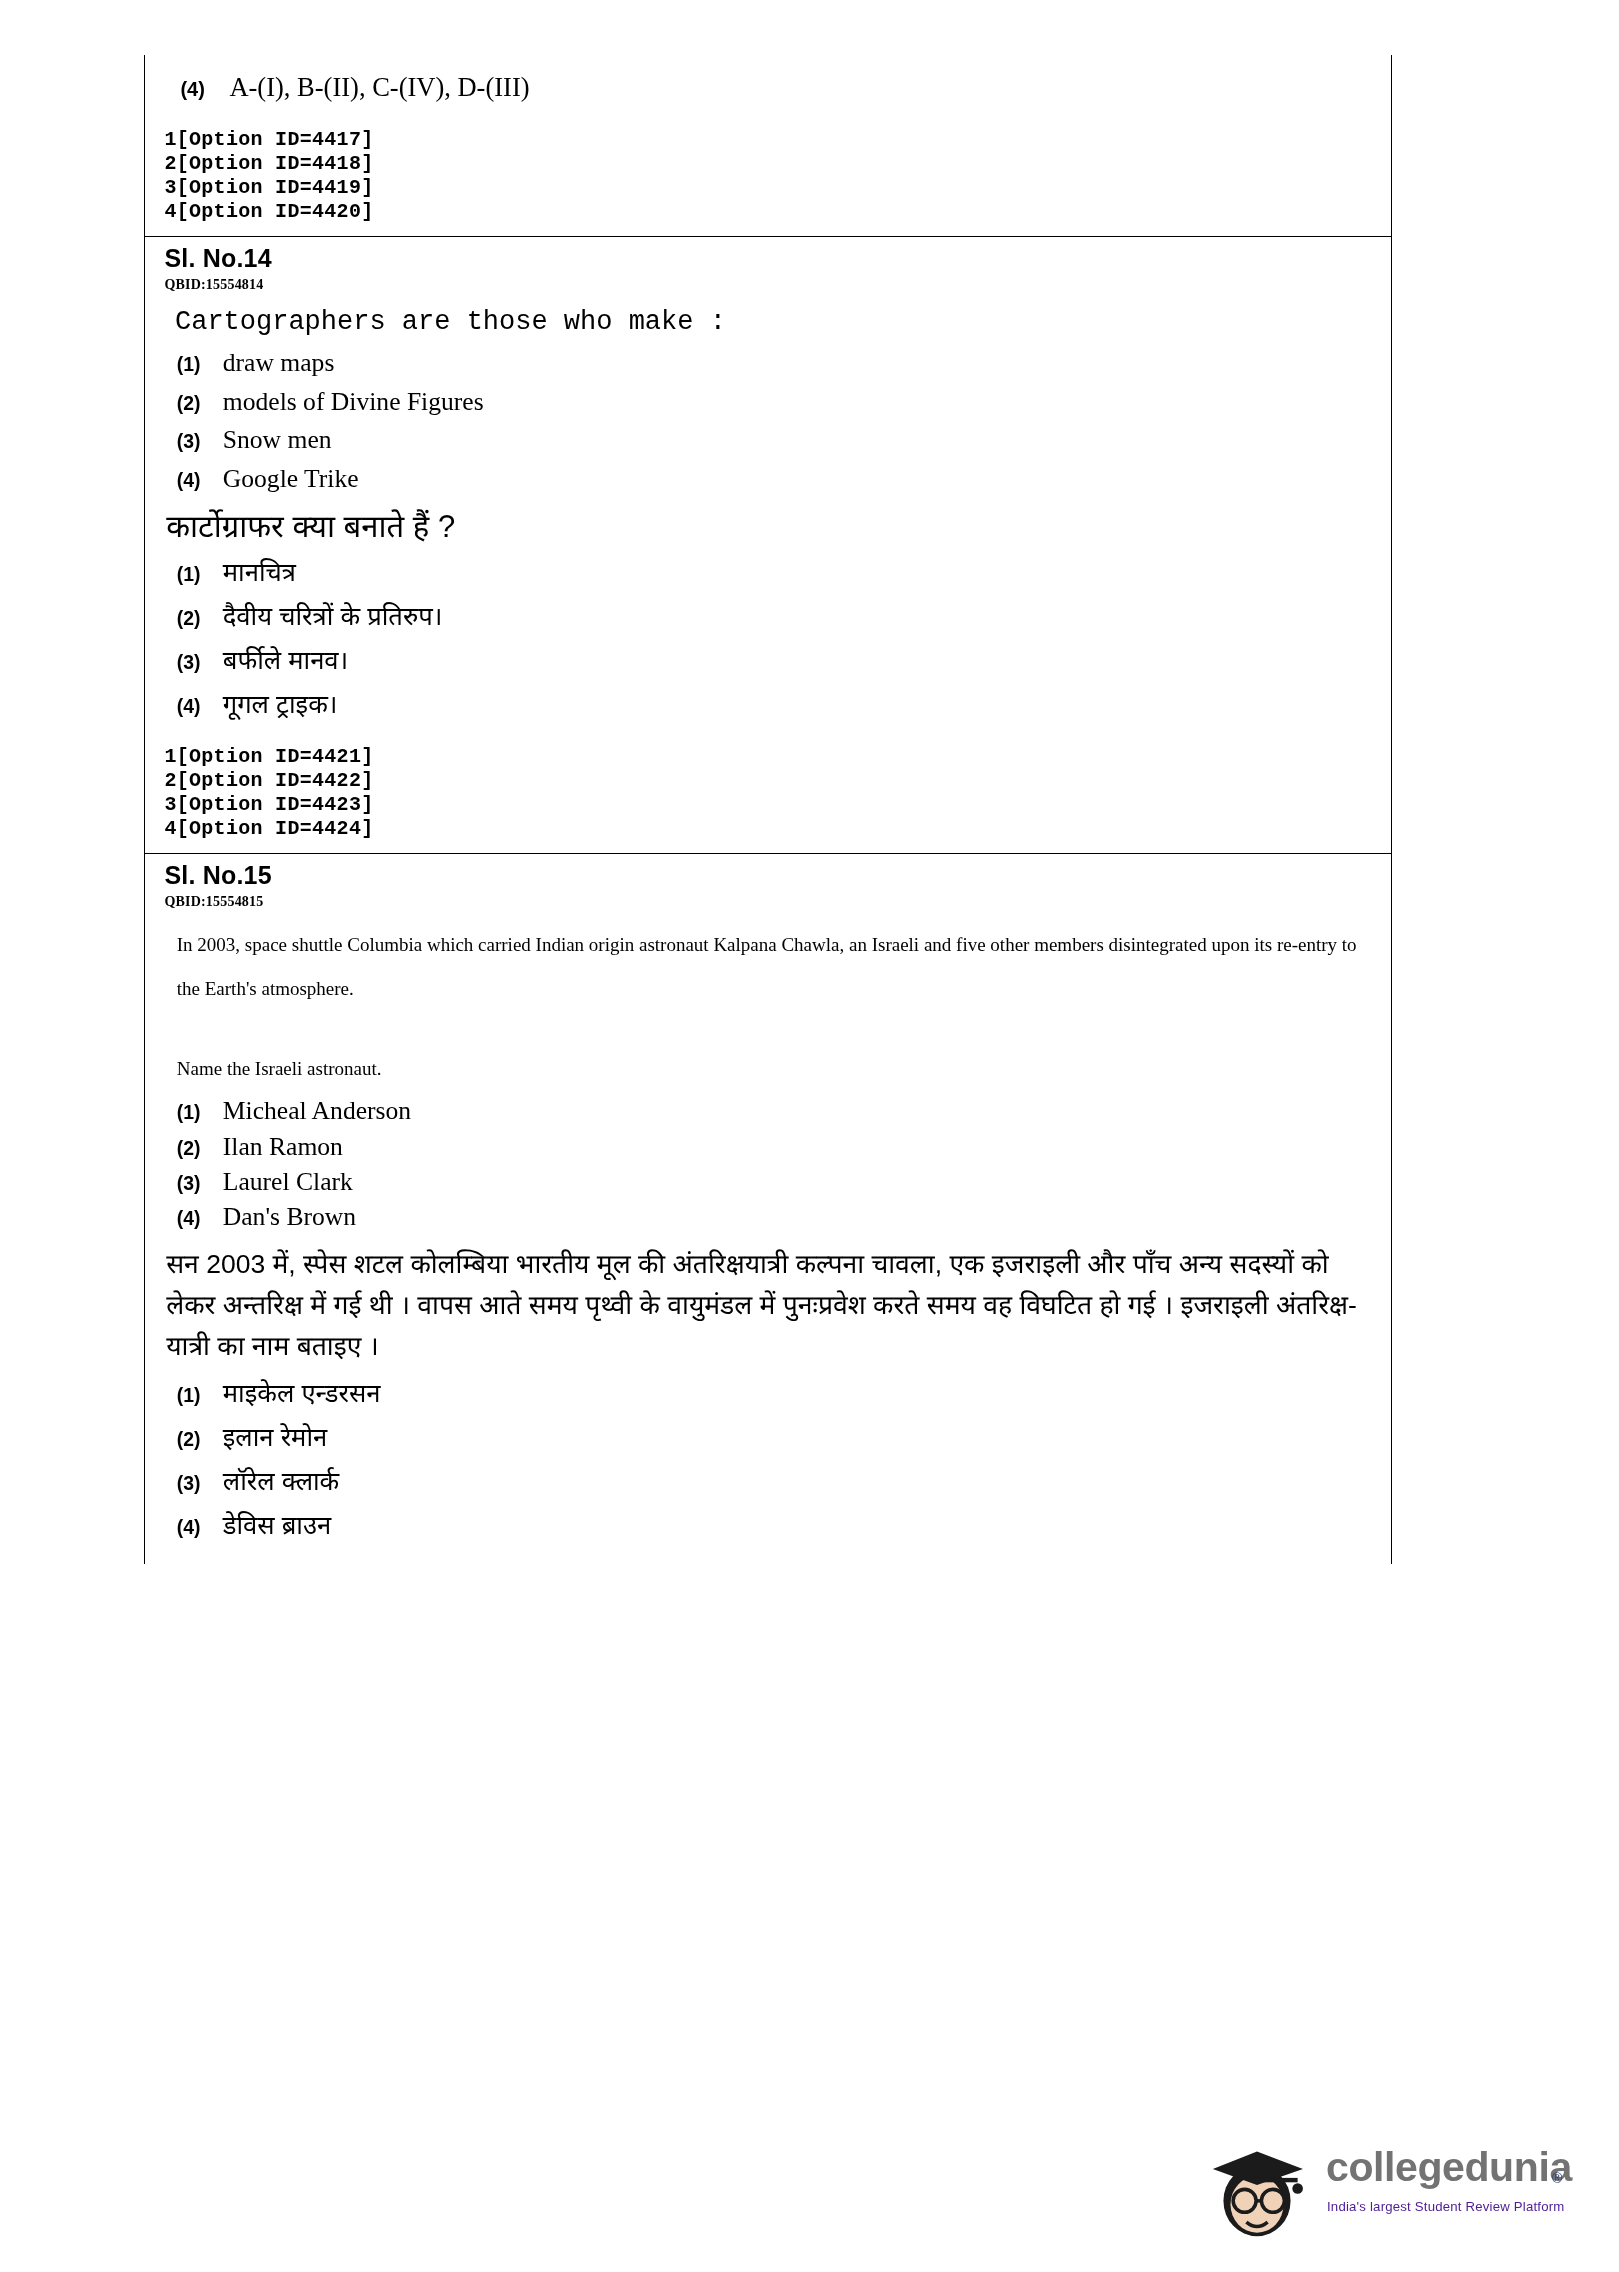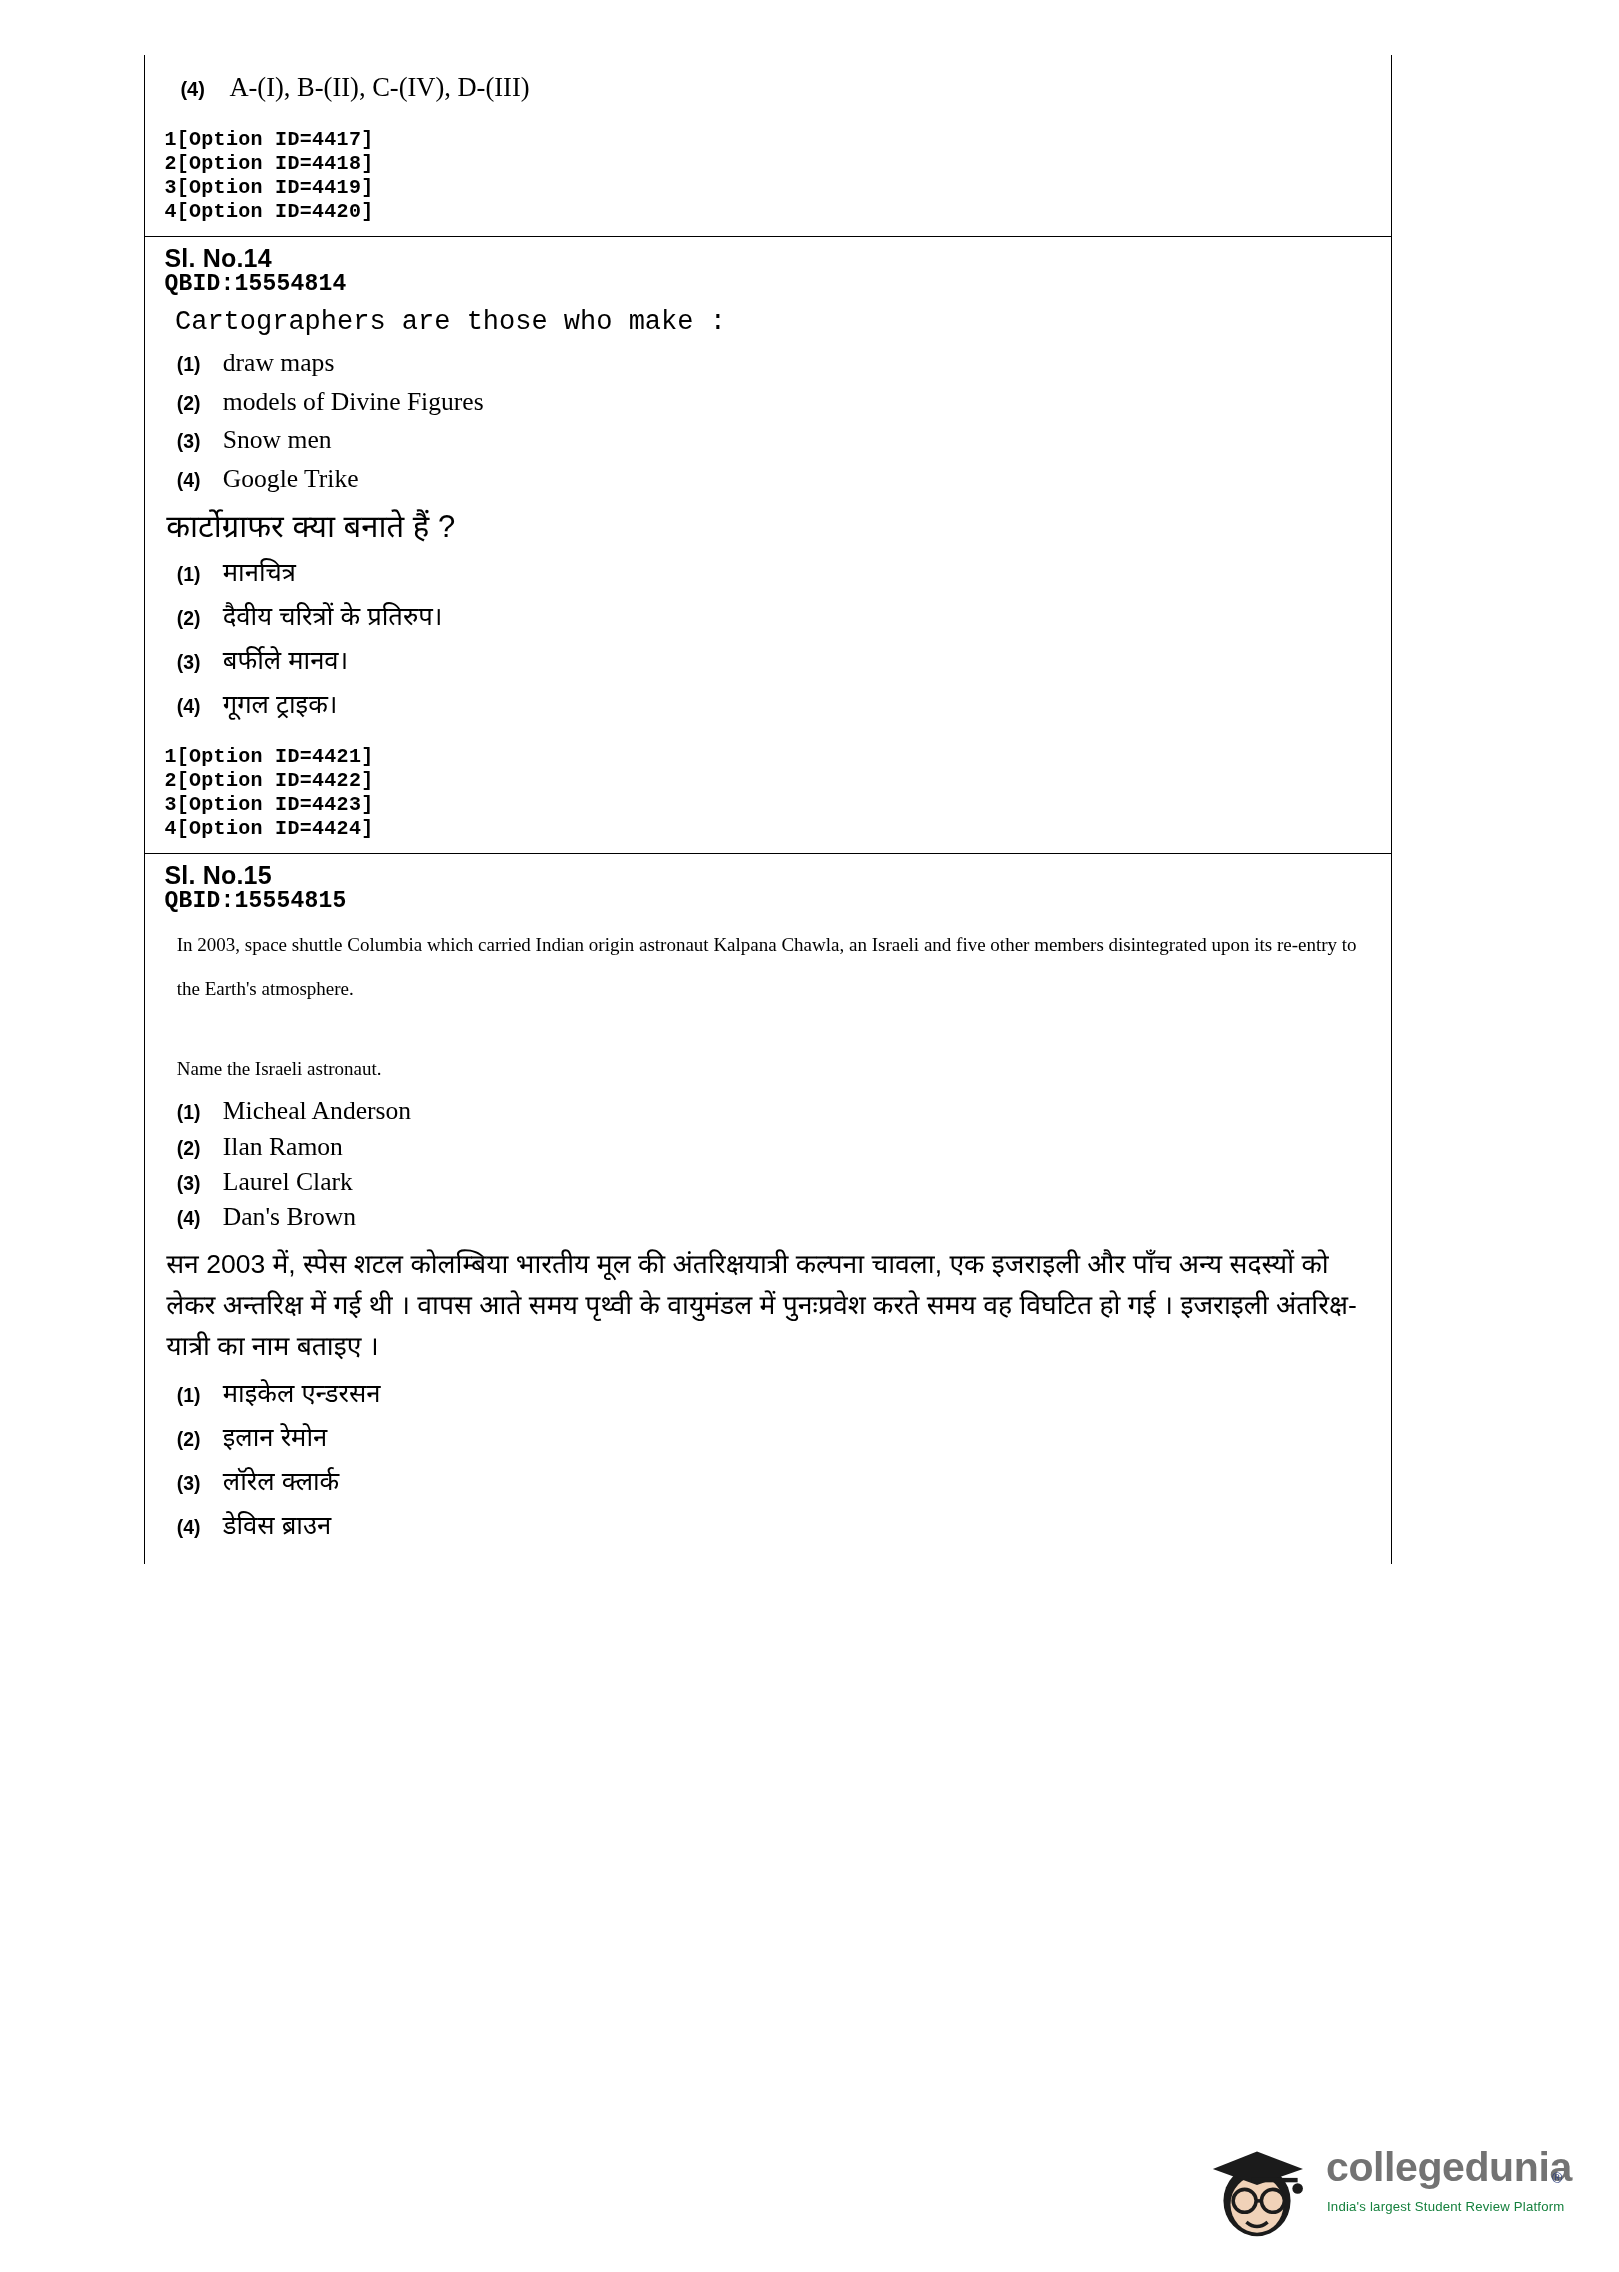--- a/index.html
+++ b/index.html
@@ -42,23 +42,23 @@
     padding: 8.8px 23px 12.4px 19.4px;
   }
   .sl-line {
     font-family: "Liberation Sans", sans-serif;
     font-weight: bold;
     font-size: 25px;
     line-height: 25.6px;
     letter-spacing: 0.2px;
   }
   .qbid-line {
-    font-family: Liberation Mono, monospace;
-    font-weight: bold;
-    font-size: 23px;
+    font-family: Liberation Serif, serif;
+    font-weight: bold;
+    font-size: 14px;
     line-height: 25.6px;
     letter-spacing: 0.2px;
     margin-bottom: 5.3px;
   }
   .stem {
     font-family: Liberation Mono, monospace;
     font-size: 27px;
     line-height: 33px;
     margin: 8.8px 0 8.8px 10.6px;
   }
@@ -146,21 +146,21 @@
     font-weight: bold;
     color: #737373;
     letter-spacing: -0.4px;
   }
   .wm-sub {
     position: absolute;
     left: 132px;
     top: 64px;
     font-family: "Liberation Sans", sans-serif;
     font-size: 13.2px;
-    color: #15803d;
+    color: #4c1d95;
     letter-spacing: 0.2px;
   }
   .wm-mark {
     position: absolute;
     left: 357px;
     top: 35px;
     font-family: "Liberation Sans", sans-serif;
     font-size: 14px;
     color: #2c3e7a;
   }

